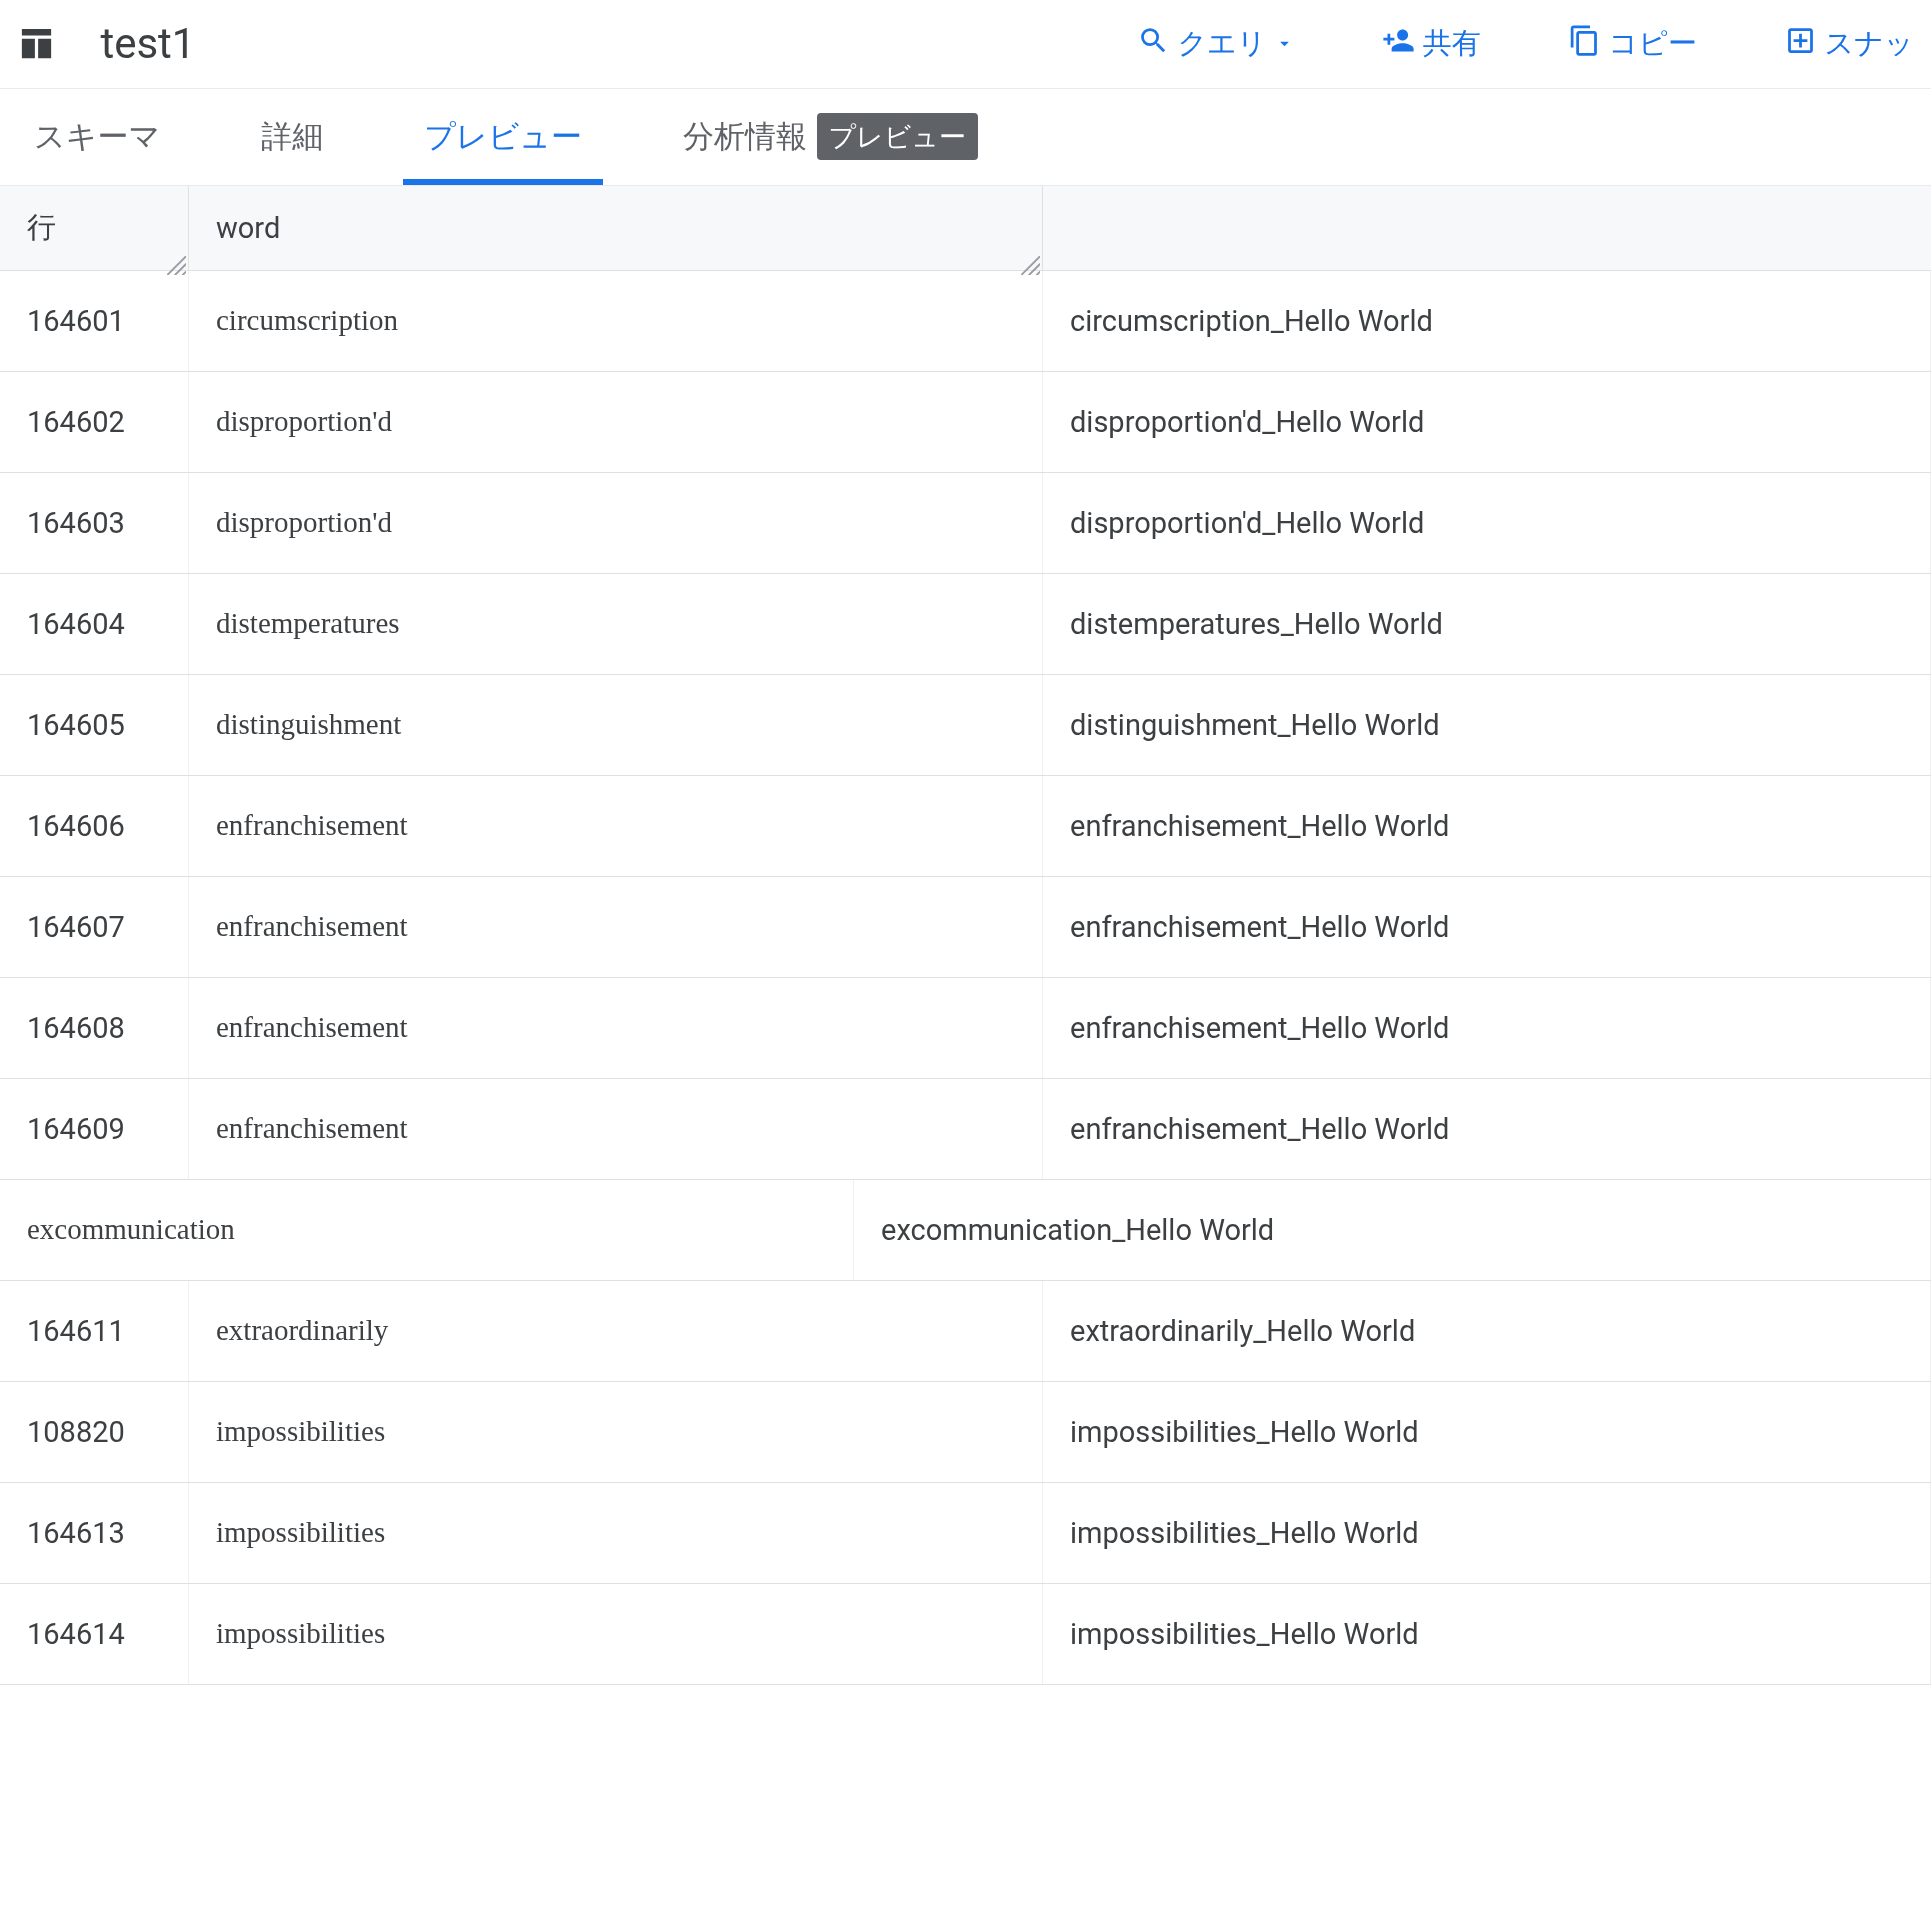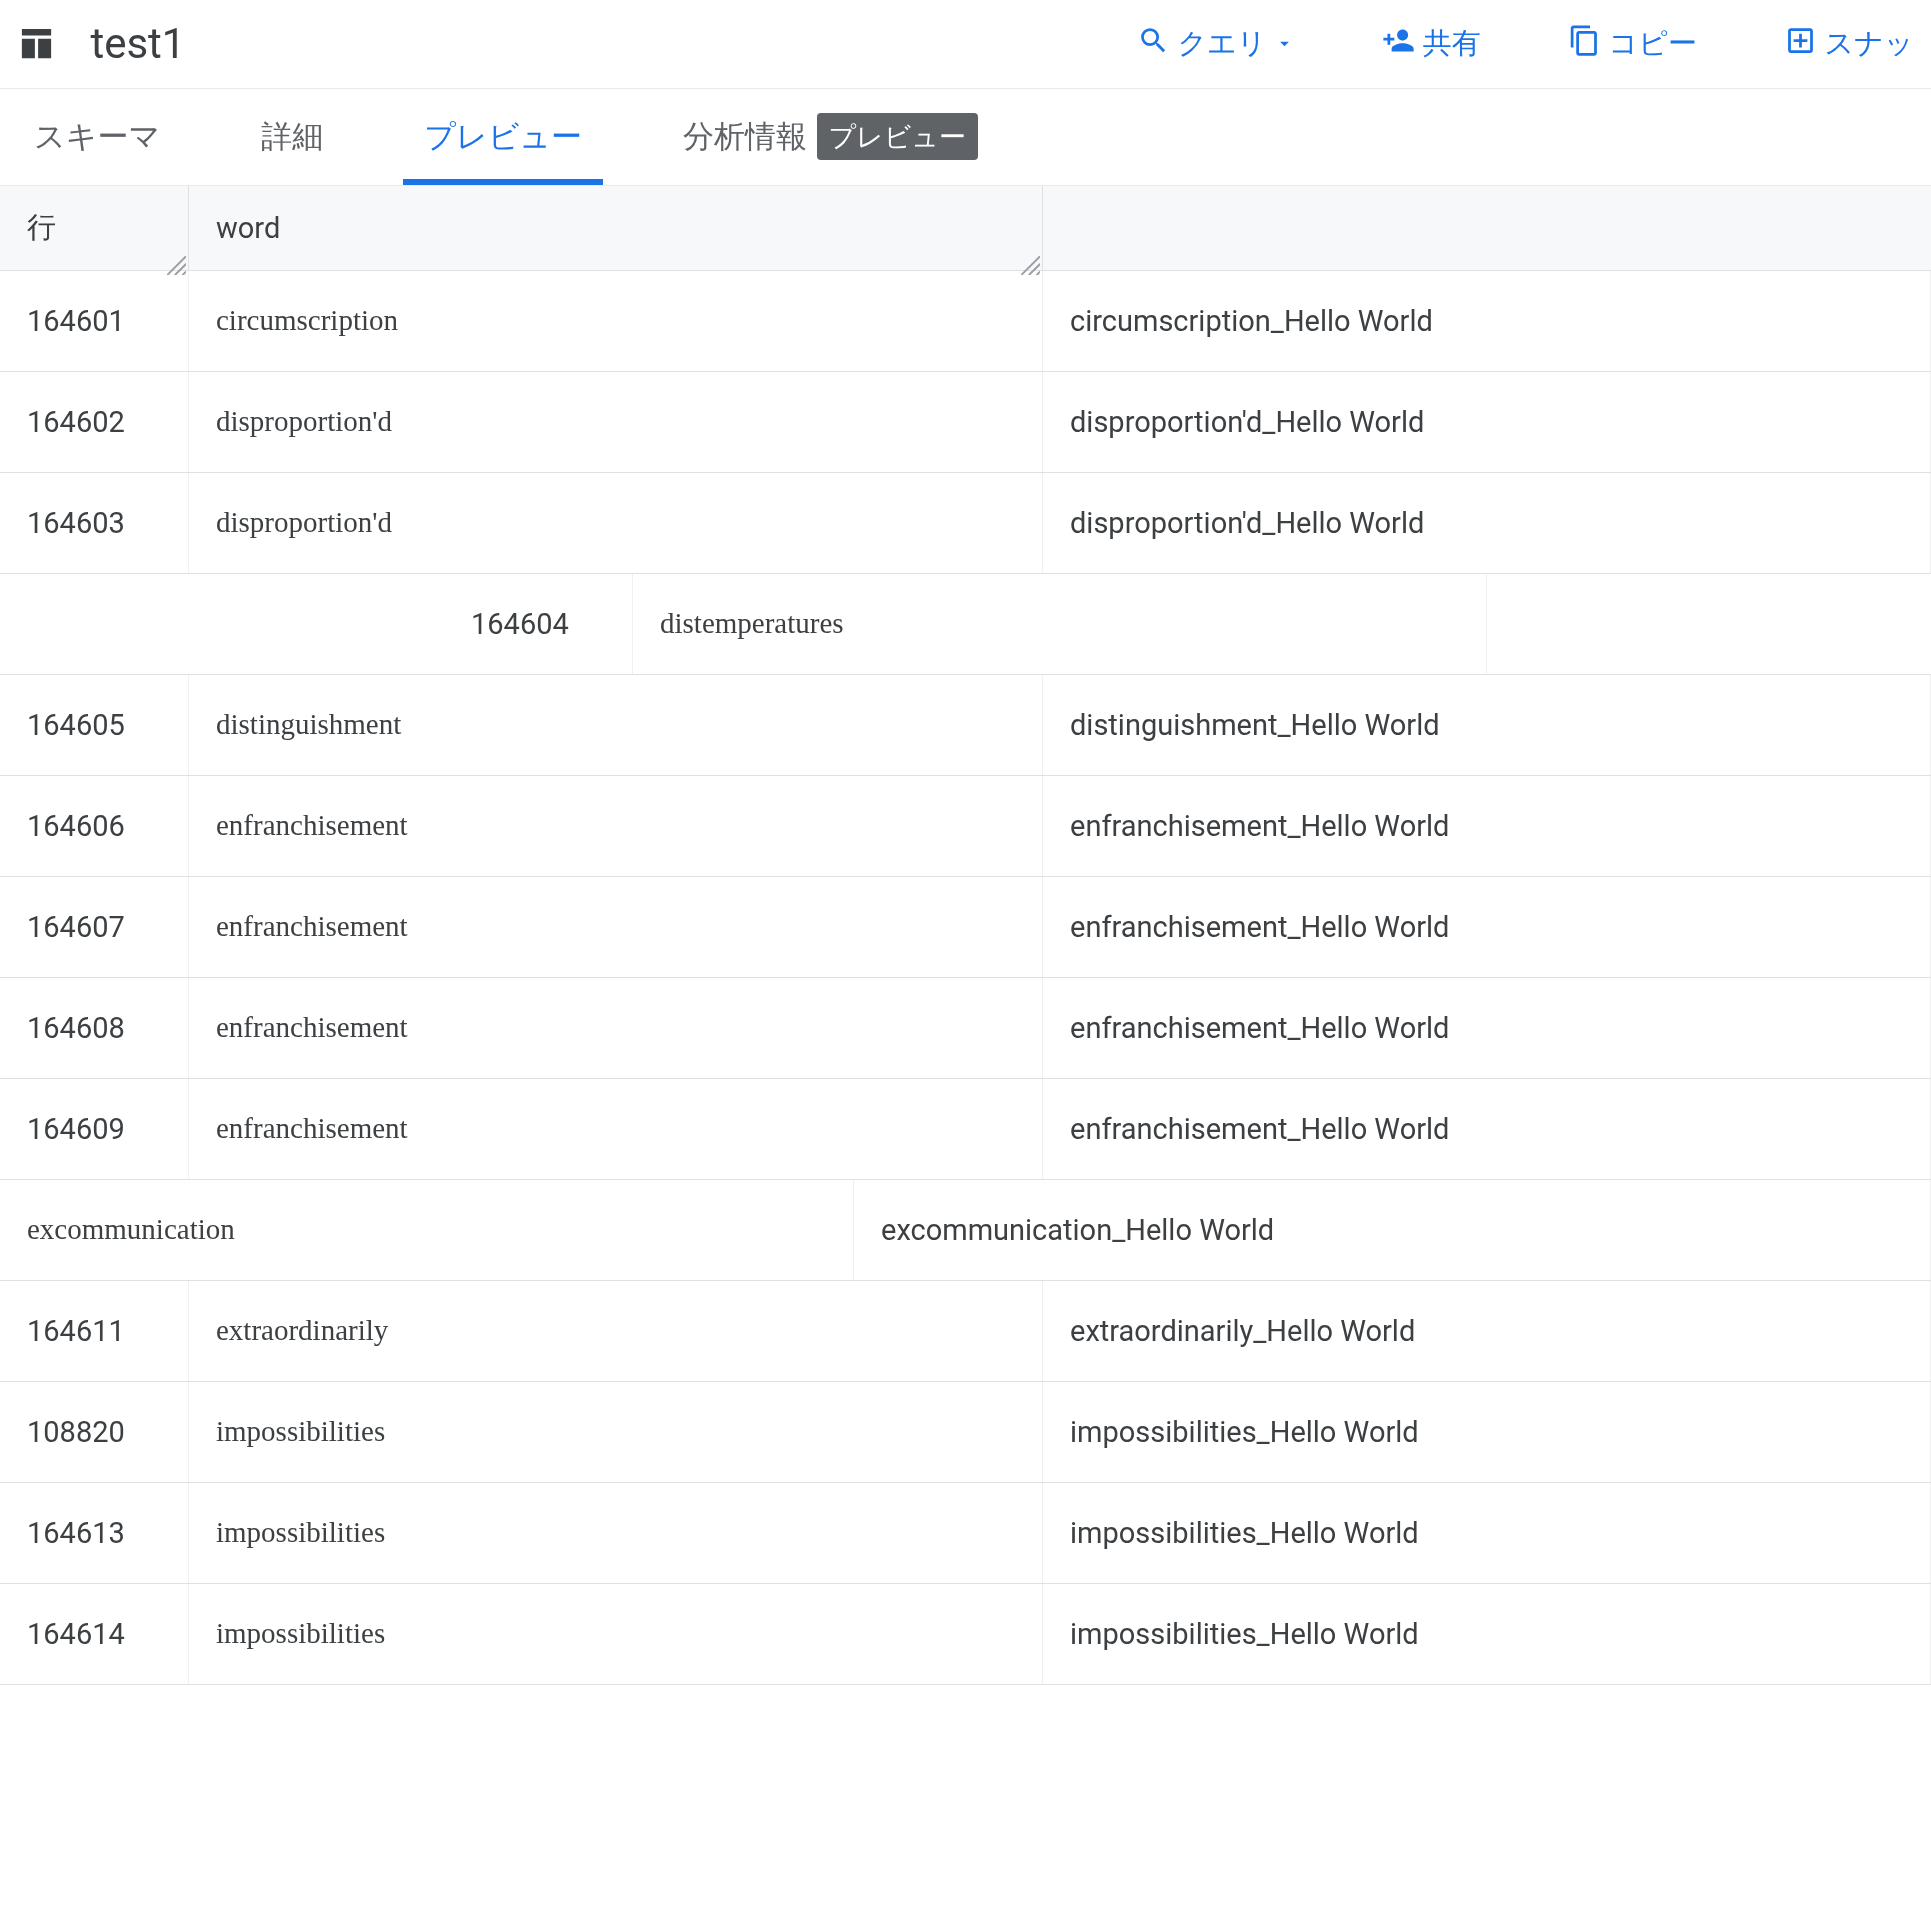--- a/index.html
+++ b/index.html
@@ -13,20 +13,21 @@
       color: #3c4043;
       font-size: 27px;
       overflow-x: hidden;
       width: 1931px;
     }
     .header {
       display: flex;
       align-items: center;
       padding: 19.3px 17.4px;
       border-bottom: 1px solid #e8eaed;
+      gap: 10px;
     }
     .table-icon {
       width: 39px;
       height: 39px;
       margin-right: 34px;
       flex-shrink: 0;
     }
     .title {
       font-size: 42px;
       font-weight: 400;
@@ -259,20 +260,21 @@
       <div class="td td-hello">disproportion'd_Hello World</div>
     </div>
     <div class="data-row">
       <div class="td td-row">164603</div>
       <div class="td td-word">disproportion'd</div>
       <div class="td td-hello">disproportion'd_Hello World</div>
     </div>
     <div class="data-row">
       <div class="td td-row">164604</div>
       <div class="td td-word">distemperatures</div>
+      <div class="td td-hello">distemperatures_Hello World</div>
     </div>
     <div class="data-row">
       <div class="td td-row">164605</div>
       <div class="td td-word">distinguishment</div>
       <div class="td td-hello">distinguishment_Hello World</div>
     </div>
     <div class="data-row">
       <div class="td td-row">164606</div>
       <div class="td td-word">enfranchisement</div>
       <div class="td td-hello">enfranchisement_Hello World</div>

